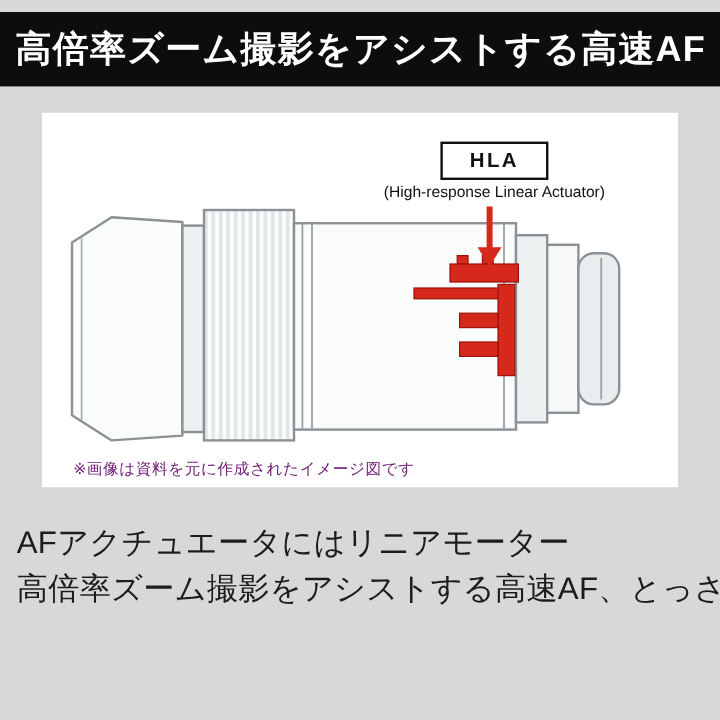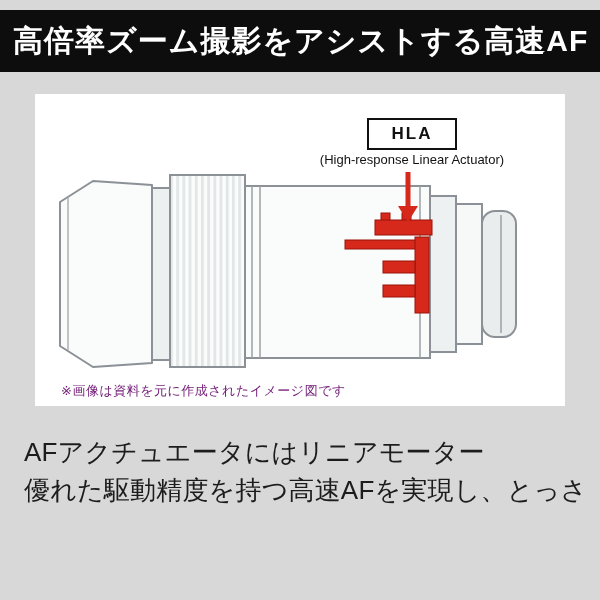--- a/index.html
+++ b/index.html
@@ -27,21 +27,21 @@
   .hla-sub{
     position:absolute;left:248px;top:58px;width:258px;text-align:center;
     font-size:13px;color:#111;z-index:2;white-space:nowrap;
   }
   .lens-svg{position:absolute;left:0;top:0;}
   .note{
     position:absolute;left:4px;bottom:6px;font-size:13px;color:#701a75;
     letter-spacing:0.5px;white-space:nowrap;margin-left:22px;
   }
   .desc{
-    margin:28px 0 0 24px;color:#1c1c1c;font-size:26px;line-height:37.5px;
+    margin:28px 0 0 14px;color:#1c1c1c;font-size:26px;line-height:37.5px;
     font-weight:500;letter-spacing:0.2px;
   }
   .desc div{white-space:nowrap;}
 </style>
 </head>
 <body>
 
 <div class="banner">
   <span>高倍率ズーム撮影をアシストする高速AF</span>
 </div>
@@ -92,14 +92,14 @@
       <line x1="373" y1="78" x2="373" y2="114" stroke="#d7281c" stroke-width="5"></line>
       <polygon points="363,112 383,112 373,128" fill="#d7281c"></polygon>
     </g>
   </svg>
 
   <div class="note">※画像は資料を元に作成されたイメージ図です</div>
 </div>
 
 <div class="desc">
   <div>AFアクチュエータにはリニアモーター</div>
-  <div>優れた駆動精度を持つ高速AFを実現し、とっさ</div>
+  <div>高倍率ズーム撮影をアシストする高速AF、とっさ</div>
 </div>
 
 </body></html>

